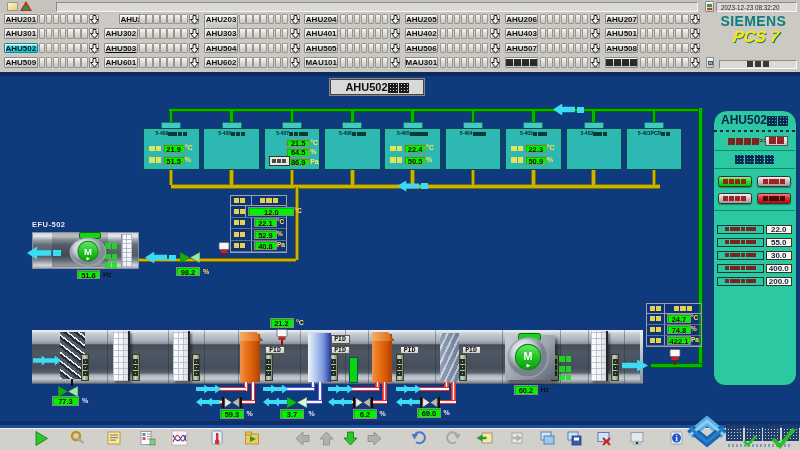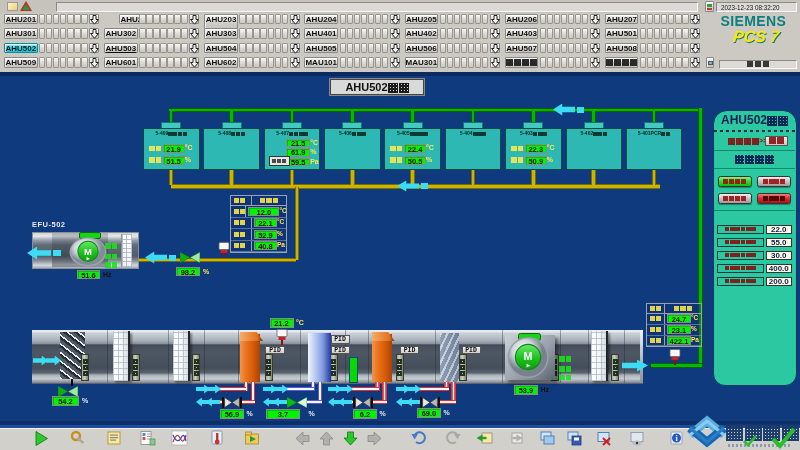--- a/index.html
+++ b/index.html
@@ -433,22 +433,22 @@
 <div class="a" style="left:221.5px;top:121.5px;width:20px;height:7px;background:#45c8c0;border:1px solid #0a7a72"></div>
 <div class="a" style="left:229.29999999999998px;top:169.5px;width:4.5px;height:15px;background:#c9b400;border-left:1px solid #7a6b00;border-right:1px solid #7a6b00"></div>
 <div class="box" style="left:203.3px;top:127.5px;width:56.5px;height:42.5px"></div>
 <div class="a" style="left:203.3px;top:131px;width:56.5px;text-align:center;font-size:5px;font-weight:700;color:#06281e;white-space:nowrap">5-408<i class="zs " style="width:4.3px;height:4.3px;color:#06281e;margin-right:0.5px;"></i><i class="zs " style="width:4.3px;height:4.3px;color:#06281e;margin-right:0.5px;"></i><i class="zs " style="width:4.3px;height:4.3px;color:#06281e;"></i></div>
 <div class="a" style="left:289.65px;top:111px;width:4.5px;height:11px;background:#00b800;border-left:1px solid #006000;border-right:1px solid #006000"></div>
 <div class="a" style="left:281.9px;top:121.5px;width:20px;height:7px;background:#45c8c0;border:1px solid #0a7a72"></div>
 <div class="a" style="left:289.65px;top:169.5px;width:4.5px;height:15px;background:#c9b400;border-left:1px solid #7a6b00;border-right:1px solid #7a6b00"></div>
 <div class="box" style="left:263.7px;top:127.5px;width:56.5px;height:42.5px"></div>
 <div class="a" style="left:263.7px;top:131px;width:56.5px;text-align:center;font-size:5px;font-weight:700;color:#06281e;white-space:nowrap">5-407<i class="zs " style="width:4.3px;height:4.3px;color:#06281e;margin-right:0.5px;"></i><i class="zs " style="width:4.3px;height:4.3px;color:#06281e;margin-right:0.5px;"></i><i class="zs " style="width:4.3px;height:4.3px;color:#06281e;margin-right:0.5px;"></i><i class="zs " style="width:4.3px;height:4.3px;color:#06281e;"></i></div>
 <div class="a" style="left:286.2px;top:138.5px;white-space:nowrap"><span class="disp" style="display:inline-block;width:24px;height:8.5px;line-height:8.5px;vertical-align:middle">21.5</span><span class="unit">°C</span></div>
-<div class="a" style="left:286.2px;top:148.1px;white-space:nowrap"><span class="disp" style="display:inline-block;width:24px;height:8.5px;line-height:8.5px;vertical-align:middle">61.9</span><span class="unit">%</span></div>
-<div class="a" style="left:286.2px;top:157.7px;white-space:nowrap"><span class="disp" style="display:inline-block;width:24px;height:8.5px;line-height:8.5px;vertical-align:middle">59.5</span><span class="unit">Pa</span></div>
+<div class="a" style="left:286.2px;top:148.1px;white-space:nowrap"><span class="disp" style="display:inline-block;width:24px;height:8.5px;line-height:8.5px;vertical-align:middle">64.5</span><span class="unit">%</span></div>
+<div class="a" style="left:286.2px;top:157.7px;white-space:nowrap"><span class="disp" style="display:inline-block;width:24px;height:8.5px;line-height:8.5px;vertical-align:middle">86.9</span><span class="unit">Pa</span></div>
 <div class="a" style="left:350.0px;top:111px;width:4.5px;height:11px;background:#00b800;border-left:1px solid #006000;border-right:1px solid #006000"></div>
 <div class="a" style="left:342.2px;top:121.5px;width:20px;height:7px;background:#45c8c0;border:1px solid #0a7a72"></div>
 <div class="a" style="left:350.0px;top:169.5px;width:4.5px;height:15px;background:#c9b400;border-left:1px solid #7a6b00;border-right:1px solid #7a6b00"></div>
 <div class="box" style="left:324.1px;top:127.5px;width:56.5px;height:42.5px"></div>
 <div class="a" style="left:324.1px;top:131px;width:56.5px;text-align:center;font-size:5px;font-weight:700;color:#06281e;white-space:nowrap">5-406<i class="zs " style="width:4.3px;height:4.3px;color:#06281e;margin-right:0.5px;"></i><i class="zs " style="width:4.3px;height:4.3px;color:#06281e;margin-right:0.5px;"></i><i class="zs " style="width:4.3px;height:4.3px;color:#06281e;"></i></div>
 <div class="a" style="left:410.34999999999997px;top:111px;width:4.5px;height:11px;background:#00b800;border-left:1px solid #006000;border-right:1px solid #006000"></div>
 <div class="a" style="left:402.6px;top:121.5px;width:20px;height:7px;background:#45c8c0;border:1px solid #0a7a72"></div>
 <div class="a" style="left:410.34999999999997px;top:169.5px;width:4.5px;height:15px;background:#c9b400;border-left:1px solid #7a6b00;border-right:1px solid #7a6b00"></div>
 <div class="box" style="left:384.4px;top:127.5px;width:56.5px;height:42.5px"></div>
 <div class="a" style="left:384.4px;top:131px;width:56.5px;text-align:center;font-size:5px;font-weight:700;color:#06281e;white-space:nowrap">5-405<i class="zs " style="width:4.3px;height:4.3px;color:#06281e;margin-right:0.5px;"></i><i class="zs " style="width:4.3px;height:4.3px;color:#06281e;margin-right:0.5px;"></i><i class="zs " style="width:4.3px;height:4.3px;color:#06281e;margin-right:0.5px;"></i><i class="zs " style="width:4.3px;height:4.3px;color:#06281e;"></i></div>
@@ -506,21 +506,21 @@
         <i class="zs " style="width:5.2px;height:5.2px;color:#ffe84a;margin-right:1px;"></i>
         <i class="zs " style="width:5.2px;height:5.2px;color:#ffe84a;margin-right:1px;"></i>
         <i class="zs " style="width:5.2px;height:5.2px;color:#ffe84a;"></i>
       </div>
     </div>
     <div style="display:flex;height:11.5px;align-items:center;border-bottom:1px solid rgba(154,162,174,0.55)">
       <div style="width:21px;border-right:1px solid #9aa2ae;height:100%;display:flex;align-items:center;padding-left:3px">
         <i class="zs " style="width:5.2px;height:5.2px;color:#ffe84a;margin-right:1px;"></i>
         <i class="zs " style="width:5.2px;height:5.2px;color:#ffe84a;"></i>
       </div>
-      <div style="flex:1;padding-left:2px;white-space:nowrap"><span class="disp" style="display:inline-block;width:31px;height:9px;line-height:9px;vertical-align:middle">12.0</span><span class="unit" style="font-size:6.5px">°C</span></div>
+      <div style="flex:1;padding-left:2px;white-space:nowrap"><span class="disp" style="display:inline-block;width:46px;height:9px;line-height:9px;vertical-align:middle">12.0</span><span class="unit" style="font-size:6.5px">°C</span></div>
     </div>
     <div style="display:flex;height:11.5px;align-items:center;border-bottom:1px solid rgba(154,162,174,0.55)">
       <div style="width:21px;border-right:1px solid #9aa2ae;height:100%;display:flex;align-items:center;padding-left:3px">
         <i class="zs " style="width:5.2px;height:5.2px;color:#ffe84a;margin-right:1px;"></i>
         <i class="zs " style="width:5.2px;height:5.2px;color:#ffe84a;"></i>
       </div>
       <div style="flex:1;padding-left:2px;white-space:nowrap"><span class="disp" style="display:inline-block;width:23px;height:9px;line-height:9px;vertical-align:middle">22.1</span><span class="unit" style="font-size:6.5px">°C</span></div>
     </div>
     <div style="display:flex;height:11.5px;align-items:center;border-bottom:1px solid rgba(154,162,174,0.55)">
       <div style="width:21px;border-right:1px solid #9aa2ae;height:100%;display:flex;align-items:center;padding-left:3px">
@@ -591,21 +591,21 @@
         <i class="zs " style="width:5.2px;height:5.2px;color:#ffe84a;margin-right:1px;"></i>
         <i class="zs " style="width:5.2px;height:5.2px;color:#ffe84a;"></i>
       </div>
       <div style="flex:1;padding-left:2px;white-space:nowrap"><span class="disp" style="display:inline-block;width:24px;height:9px;line-height:9px;vertical-align:middle">24.7</span><span class="unit" style="font-size:6.5px">°C</span></div>
     </div>
     <div style="display:flex;height:10.8px;align-items:center;border-bottom:1px solid rgba(154,162,174,0.55)">
       <div style="width:18px;border-right:1px solid #9aa2ae;height:100%;display:flex;align-items:center;padding-left:3px">
         <i class="zs " style="width:5.2px;height:5.2px;color:#ffe84a;margin-right:1px;"></i>
         <i class="zs " style="width:5.2px;height:5.2px;color:#ffe84a;"></i>
       </div>
-      <div style="flex:1;padding-left:2px;white-space:nowrap"><span class="disp" style="display:inline-block;width:24px;height:9px;line-height:9px;vertical-align:middle">23.1</span><span class="unit" style="font-size:6.5px">%</span></div>
+      <div style="flex:1;padding-left:2px;white-space:nowrap"><span class="disp" style="display:inline-block;width:24px;height:9px;line-height:9px;vertical-align:middle">74.8</span><span class="unit" style="font-size:6.5px">%</span></div>
     </div>
     <div style="display:flex;height:10.8px;align-items:center;border-bottom:1px solid rgba(154,162,174,0.55)">
       <div style="width:18px;border-right:1px solid #9aa2ae;height:100%;display:flex;align-items:center;padding-left:3px">
         <i class="zs " style="width:5.2px;height:5.2px;color:#ffe84a;margin-right:1px;"></i>
         <i class="zs " style="width:5.2px;height:5.2px;color:#ffe84a;"></i>
       </div>
       <div style="flex:1;padding-left:2px;white-space:nowrap"><span class="disp" style="display:inline-block;width:24px;height:9px;line-height:9px;vertical-align:middle">422.1</span><span class="unit" style="font-size:6.5px">Pa</span></div>
     </div>
   </div>
 <svg class="a" style="left:669px;top:349px" width="12" height="16" viewBox="0 0 12 16">
@@ -718,21 +718,21 @@
       <radialGradient id="dfg" cx="38%" cy="32%">
         <stop offset="0%" stop-color="#fefefe"></stop>
         <stop offset="55%" stop-color="#d3d8de"></stop>
         <stop offset="100%" stop-color="#79828c"></stop>
       </radialGradient>
     </defs>
   </svg>
 <div class="a" style="left:559px;top:355.5px"><i class="zs " style="width:5.5px;height:5.5px;color:#19e219;margin-right:1px;"></i><i class="zs " style="width:5.5px;height:5.5px;color:#19e219;"></i></div>
 <div class="a" style="left:559px;top:365.5px"><i class="zs " style="width:5.5px;height:5.5px;color:#19e219;margin-right:1px;"></i><i class="zs " style="width:5.5px;height:5.5px;color:#19e219;"></i></div>
 <div class="a" style="left:559px;top:374px"><i class="zs " style="width:5.5px;height:5.5px;color:#19e219;margin-right:1px;"></i><i class="zs " style="width:5.5px;height:5.5px;color:#19e219;"></i></div>
-<div class="a disp" style="left:514px;top:385px;width:24px;height:9.5px;line-height:9.5px">53.9</div>
+<div class="a disp" style="left:514px;top:385px;width:24px;height:9.5px;line-height:9.5px">60.2</div>
 <div class="a" style="left:540.5px;top:385.5px;font-size:7px;font-weight:700;color:#111">Hz</div>
 <div class="a" style="left:622px;top:359.5px;width:26px;height:12px;background:#3ddcf5;clip-path:polygon(100% 50%, 58% 0%, 58% 28%, 0% 28%, 0% 72%, 58% 72%, 58% 100%);z-index:4"></div>
 <div class="a disp" style="left:269.5px;top:317.5px;width:24px;height:10px;line-height:10px">21.2</div>
 <div class="a unit" style="left:296px;top:318.5px">°C</div>
 <svg class="a" style="left:276px;top:329px" width="12" height="16" viewBox="0 0 12 16">
 <rect x="1" y="0.5" width="10" height="7" rx="1" fill="#f8f8f8" stroke="#666" stroke-width="0.8"></rect>
 <rect x="2.5" y="8" width="7" height="3" fill="#cc2020"></rect>
     <rect x="5" y="11" width="2" height="5" fill="#8a1010"></rect>
   </svg>
 <div class="a" style="left:243.5px;top:382px;width:4.5px;height:9px;background:linear-gradient(90deg,#e23030 0 28%,#fff 38% 62%,#e23030 72% 100%)"></div>
@@ -743,36 +743,36 @@
 <div class="a" style="left:196px;top:384.5px;width:14px;height:9px;background:#3ddcf5;clip-path:polygon(100% 50%, 58% 0%, 58% 28%, 0% 28%, 0% 72%, 58% 72%, 58% 100%);z-index:4"></div>
 <div class="a" style="left:207px;top:384.5px;width:14px;height:9px;background:#3ddcf5;clip-path:polygon(100% 50%, 58% 0%, 58% 28%, 0% 28%, 0% 72%, 58% 72%, 58% 100%);z-index:4"></div>
 <div class="a" style="left:196px;top:397.5px;width:14px;height:9px;background:#3ddcf5;clip-path:polygon(0% 50%, 42% 0%, 42% 28%, 100% 28%, 100% 72%, 42% 72%, 42% 100%);z-index:4"></div>
 <div class="a" style="left:206px;top:397.5px;width:14px;height:9px;background:#3ddcf5;clip-path:polygon(0% 50%, 42% 0%, 42% 28%, 100% 28%, 100% 72%, 42% 72%, 42% 100%);z-index:4"></div>
 <svg class="a" style="left:222px;top:397px" width="20" height="11" viewBox="0 0 20 11">
 <rect x="0" y="0" width="2.6" height="11" fill="#111"></rect>
     <rect x="17.4" y="0" width="2.6" height="11" fill="#111"></rect>
 <polygon points="2.6,0.5 10,5.5 2.6,10.5" fill="#e8e8e8" stroke="#333" stroke-width="0.7"></polygon>
 <polygon points="17.4,0.5 10,5.5 17.4,10.5" fill="#b8b8b8" stroke="#333" stroke-width="0.7"></polygon>
   </svg>
-<div class="a disp" style="left:220px;top:408.5px;width:24px;height:10px;line-height:10px">56.9</div>
+<div class="a disp" style="left:220px;top:408.5px;width:24px;height:10px;line-height:10px">59.3</div>
 <div class="a" style="left:246.5px;top:409.5px;font-size:7px;font-weight:700;color:#e8e8ee">%</div>
 <div class="a" style="left:310.5px;top:382px;width:4.5px;height:9px;background:linear-gradient(90deg,#5858d8 0 28%,#fff 38% 62%,#5858d8 72% 100%)"></div>
 <div class="a" style="left:317.5px;top:382px;width:4.5px;height:22px;background:linear-gradient(90deg,#5858d8 0 28%,#fff 38% 62%,#5858d8 72% 100%)"></div>
 <div class="a" style="left:281px;top:386.5px;width:33px;height:4.5px;background:linear-gradient(180deg,#5858d8 0 28%,#fff 38% 62%,#5858d8 72% 100%)"></div>
 <div class="a" style="left:281px;top:399.5px;width:7px;height:4.5px;background:linear-gradient(180deg,#5858d8 0 28%,#fff 38% 62%,#5858d8 72% 100%)"></div>
 <div class="a" style="left:306px;top:399.5px;width:16px;height:4.5px;background:linear-gradient(180deg,#5858d8 0 28%,#fff 38% 62%,#5858d8 72% 100%)"></div>
 <div class="a" style="left:263px;top:384.5px;width:14px;height:9px;background:#3ddcf5;clip-path:polygon(100% 50%, 58% 0%, 58% 28%, 0% 28%, 0% 72%, 58% 72%, 58% 100%);z-index:4"></div>
 <div class="a" style="left:274px;top:384.5px;width:14px;height:9px;background:#3ddcf5;clip-path:polygon(100% 50%, 58% 0%, 58% 28%, 0% 28%, 0% 72%, 58% 72%, 58% 100%);z-index:4"></div>
 <div class="a" style="left:263px;top:397.5px;width:14px;height:9px;background:#3ddcf5;clip-path:polygon(0% 50%, 42% 0%, 42% 28%, 100% 28%, 100% 72%, 42% 72%, 42% 100%);z-index:4"></div>
 <div class="a" style="left:273px;top:397.5px;width:14px;height:9px;background:#3ddcf5;clip-path:polygon(0% 50%, 42% 0%, 42% 28%, 100% 28%, 100% 72%, 42% 72%, 42% 100%);z-index:4"></div>
 <svg class="a" style="left:287px;top:397px" width="20" height="11" viewBox="0 0 20 11">
 <polygon points="0,0 10,5.5 0,11" fill="#0ac00a" stroke="#063" stroke-width="0.5"></polygon>
 <polygon points="20,0 10,5.5 20,11" fill="#d8f8d8" stroke="#063" stroke-width="0.5"></polygon>
   </svg>
-<div class="a disp" style="left:266px;top:408.5px;width:34px;height:10px;line-height:10px">3.7</div>
+<div class="a disp" style="left:280px;top:408.5px;width:24px;height:10px;line-height:10px">3.7</div>
 <div class="a" style="left:308.5px;top:409.5px;font-size:7px;font-weight:700;color:#e8e8ee">%</div>
 <div class="a" style="left:375px;top:382px;width:4.5px;height:9px;background:linear-gradient(90deg,#e23030 0 28%,#fff 38% 62%,#e23030 72% 100%)"></div>
 <div class="a" style="left:382px;top:382px;width:4.5px;height:22px;background:linear-gradient(90deg,#e23030 0 28%,#fff 38% 62%,#e23030 72% 100%)"></div>
 <div class="a" style="left:345px;top:386.5px;width:34px;height:4.5px;background:linear-gradient(180deg,#e23030 0 28%,#fff 38% 62%,#e23030 72% 100%)"></div>
 <div class="a" style="left:345px;top:399.5px;width:9px;height:4.5px;background:linear-gradient(180deg,#e23030 0 28%,#fff 38% 62%,#e23030 72% 100%)"></div>
 <div class="a" style="left:372px;top:399.5px;width:14.5px;height:4.5px;background:linear-gradient(180deg,#e23030 0 28%,#fff 38% 62%,#e23030 72% 100%)"></div>
 <div class="a" style="left:328px;top:384.5px;width:14px;height:9px;background:#3ddcf5;clip-path:polygon(100% 50%, 58% 0%, 58% 28%, 0% 28%, 0% 72%, 58% 72%, 58% 100%);z-index:4"></div>
 <div class="a" style="left:339px;top:384.5px;width:14px;height:9px;background:#3ddcf5;clip-path:polygon(100% 50%, 58% 0%, 58% 28%, 0% 28%, 0% 72%, 58% 72%, 58% 100%);z-index:4"></div>
 <div class="a" style="left:328px;top:397.5px;width:14px;height:9px;background:#3ddcf5;clip-path:polygon(0% 50%, 42% 0%, 42% 28%, 100% 28%, 100% 72%, 42% 72%, 42% 100%);z-index:4"></div>
 <div class="a" style="left:338px;top:397.5px;width:14px;height:9px;background:#3ddcf5;clip-path:polygon(0% 50%, 42% 0%, 42% 28%, 100% 28%, 100% 72%, 42% 72%, 42% 100%);z-index:4"></div>
@@ -799,21 +799,21 @@
 <polygon points="2.6,0.5 10,5.5 2.6,10.5" fill="#e8e8e8" stroke="#333" stroke-width="0.7"></polygon>
 <polygon points="17.4,0.5 10,5.5 17.4,10.5" fill="#b8b8b8" stroke="#333" stroke-width="0.7"></polygon>
   </svg>
 <div class="a disp" style="left:417px;top:407.5px;width:24px;height:10px;line-height:10px">69.0</div>
 <div class="a" style="left:443.5px;top:408.5px;font-size:7px;font-weight:700;color:#e8e8ee">%</div>
 <div class="a" style="left:71px;top:379px;width:2px;height:7px;background:#0a0a0a"></div>
 <svg class="a" style="left:58px;top:385.5px" width="20" height="11" viewBox="0 0 20 11">
 <polygon points="0,0 10,5.5 0,11" fill="#0fae0f" stroke="#063" stroke-width="0.5"></polygon>
 <polygon points="20,0 10,5.5 20,11" fill="#9fe89f" stroke="#063" stroke-width="0.5"></polygon>
   </svg>
-<div class="a disp" style="left:52px;top:395.5px;width:27px;height:10px;line-height:10px">54.2</div>
+<div class="a disp" style="left:52px;top:395.5px;width:27px;height:10px;line-height:10px">77.3</div>
 <div class="a" style="left:82px;top:396.5px;font-size:7px;font-weight:700;color:#e8e8ee">%</div>
 <div class="a" style="left:712.5px;top:110px;width:84px;height:276px;background:#2cc8a2;
 border:1.5px solid #0a3a60;border-radius:14px 14px 12px 12px"></div>
 <div class="a" style="left:714px;top:114px;width:81px;text-align:center;font-size:12px;font-weight:700;color:#0a2050;white-space:nowrap">AHU502<i class="z " style="width:10px;height:10px;color:#0a2050;margin-right:1px;"></i><i class="z " style="width:10px;height:10px;color:#0a2050;"></i></div>
 <div class="a" style="left:714px;top:130px;width:81px;height:2px;background:repeating-linear-gradient(90deg,#0a2a4a 0 3px,rgba(0,0,0,0) 3px 6px)"></div>
 <div class="a" style="left:728px;top:137px;white-space:nowrap"><i class="zs " style="width:7px;height:7px;color:#8a0a0a;margin-right:1px;"></i><i class="zs " style="width:7px;height:7px;color:#8a0a0a;margin-right:1px;"></i><i class="zs " style="width:7px;height:7px;color:#8a0a0a;margin-right:1px;"></i><i class="zs " style="width:7px;height:7px;color:#8a0a0a;"></i><span style="color:#8a0a0a;font-size:7px;font-weight:700">&gt;&gt;</span></div>
 <div class="a" style="left:764.5px;top:135.5px;width:23px;height:10.5px;background:linear-gradient(180deg,#f2f2f0,#c8c8c4);border:1px solid #555;display:flex;align-items:center;justify-content:center">
     <i class="zs " style="width:7px;height:7px;color:#8a0a0a;margin-right:1px;"></i>
     <i class="zs " style="width:7px;height:7px;color:#8a0a0a;"></i>
   </div>

